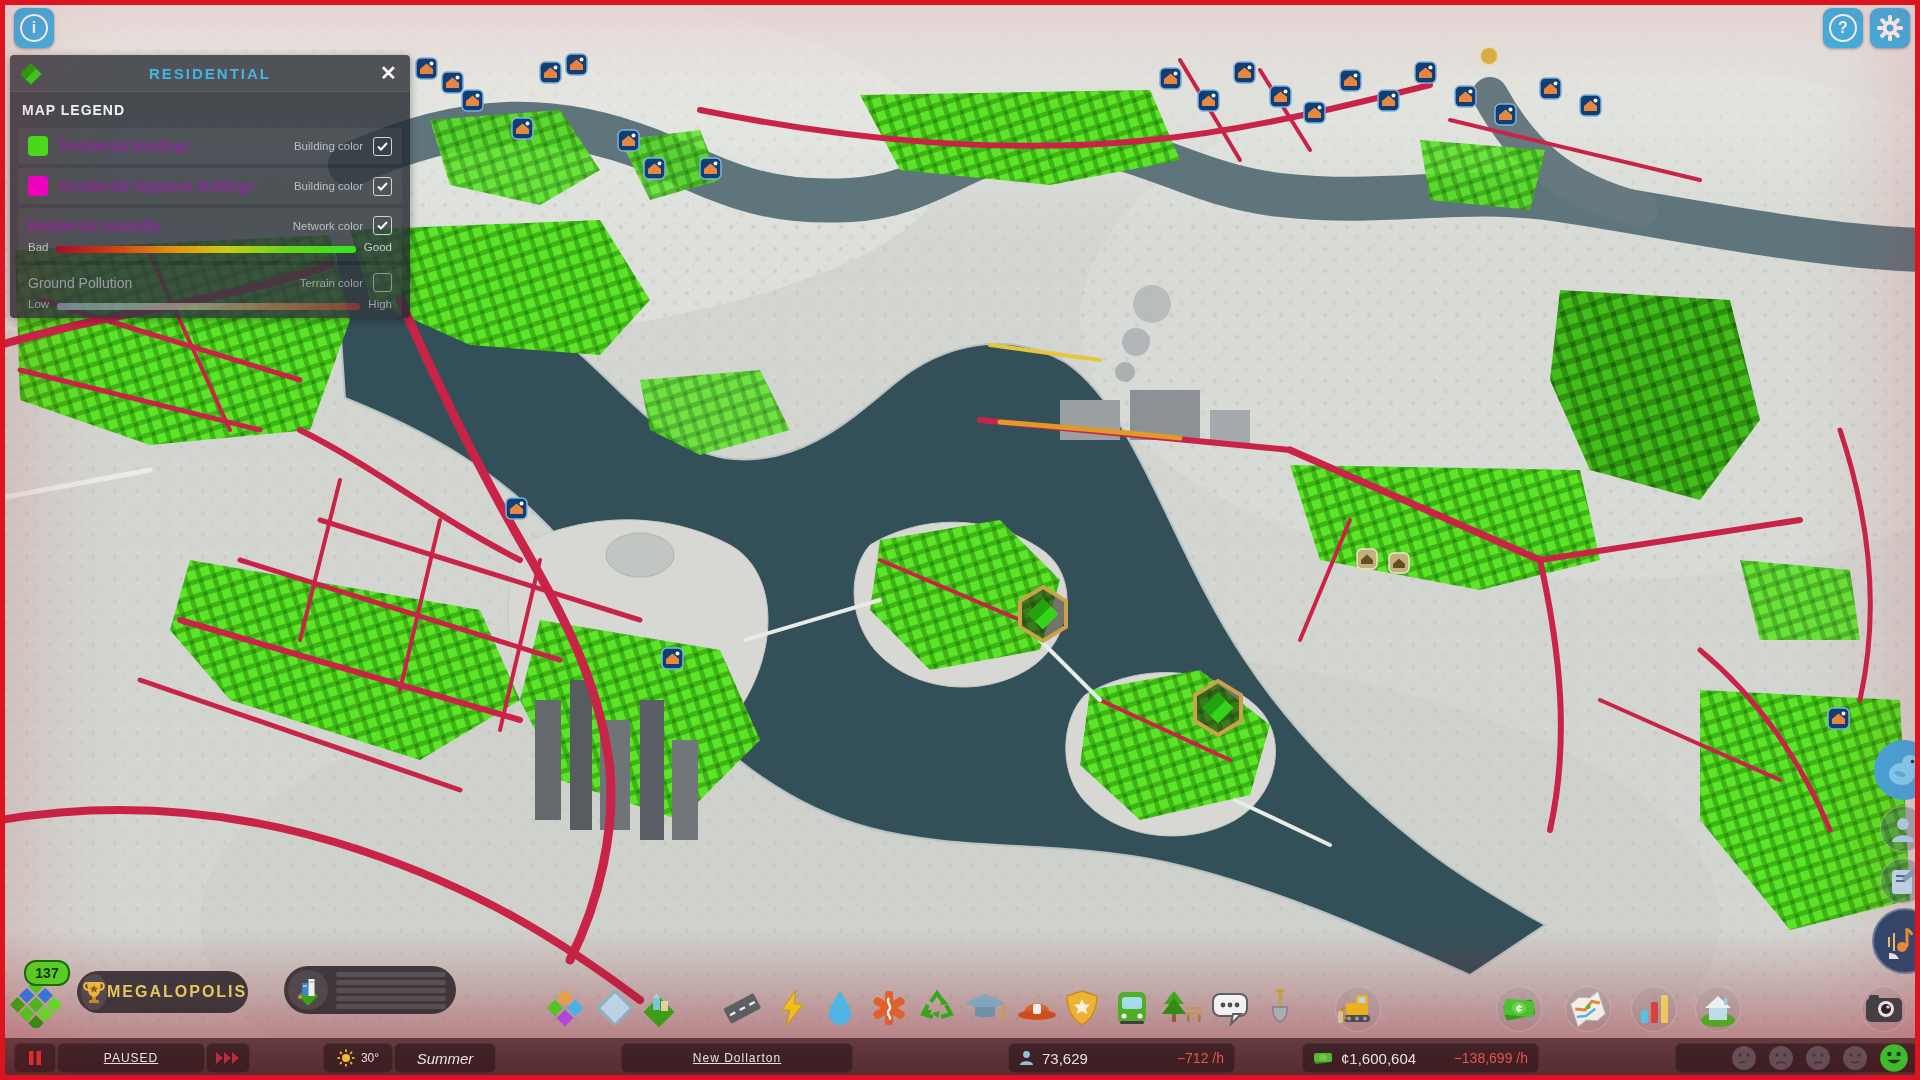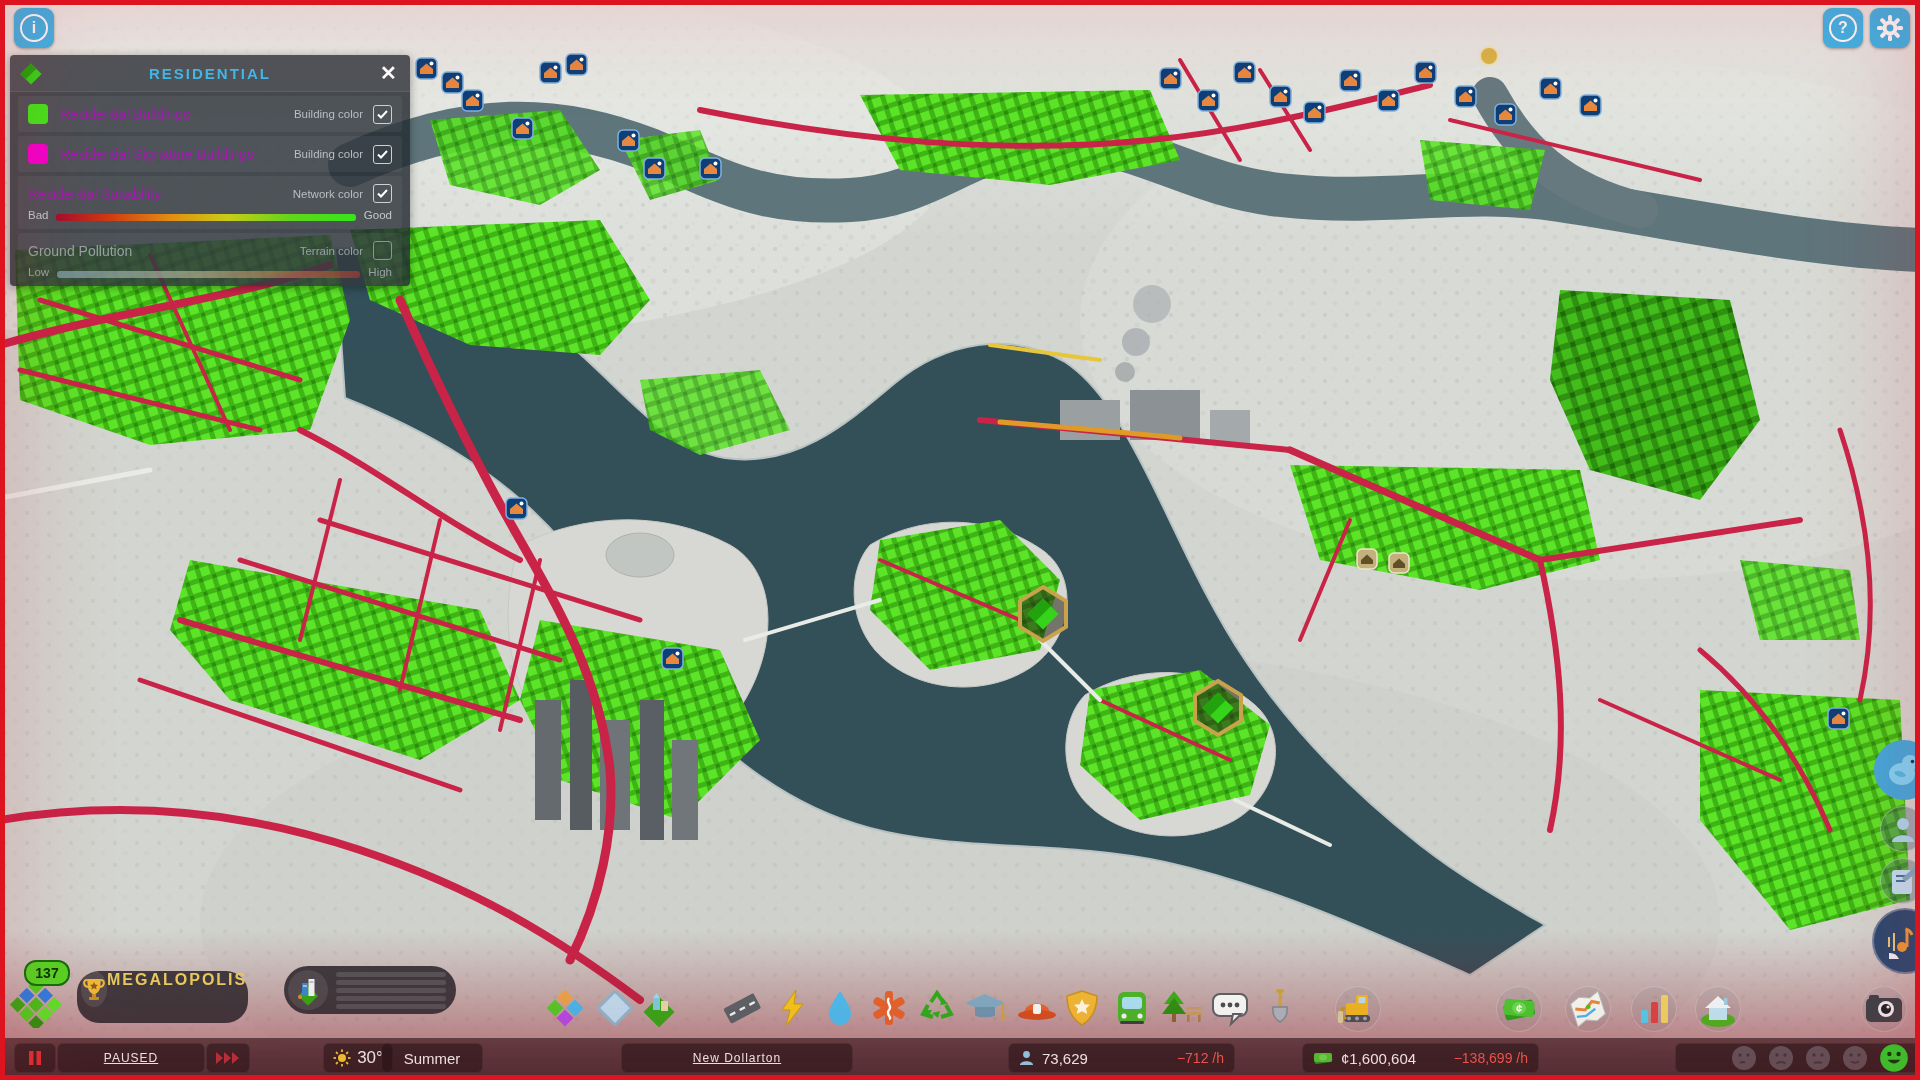--- a/index.html
+++ b/index.html
@@ -55,22 +55,22 @@
   
   .tb{position:absolute;top:986px;width:44px;height:44px;z-index:30;display:flex;align-items:center;
     justify-content:center;border-radius:50%;cursor:pointer;}
   .tb.ring{border:1.5px solid rgba(255,255,255,.22);background:rgba(90,100,110,.10);}
 
   
   #milestone{position:absolute;left:10px;top:970px;z-index:31;cursor:pointer;}
   #milestone .badge{position:absolute;left:14px;top:-10px;min-width:34px;height:22px;border-radius:12px;
     background:#57d525;border:2px solid #11700a;color:#073500;font-size:14px;font-weight:bold;
     display:flex;align-items:center;justify-content:center;padding:0 4px;}
-  #trophy-pill{position:absolute;left:77px;top:971px;width:171px;height:52px;border-radius:22px;
-    background:rgba(46,40,46,.88);display:flex;z-index:31;cursor:pointer;}
+  #trophy-pill{position:absolute;left:77px;top:971px;width:171px;height:42px;border-radius:22px;
+    background:rgba(46,40,46,.88);display:flex;align-items:center;z-index:31;cursor:pointer;}
   #trophy-pill .cup{width:36px;height:36px;border-radius:50%;background:rgba(255,255,255,.10);
     margin-left:4px;display:flex;align-items:center;justify-content:center;}
   #trophy-pill .t-label{flex:1;text-align:center;color:#e9c860;font-weight:bold;font-size:16px;letter-spacing:2px;padding-right:8px;}
   #demand{position:absolute;left:284px;top:966px;width:172px;height:48px;border-radius:25px;
     background:rgba(46,40,46,.88);display:flex;align-items:center;z-index:31;cursor:pointer;}
   #demand .d-ico{width:40px;height:40px;border-radius:50%;background:rgba(255,255,255,.09);
     margin-left:4px;display:flex;align-items:center;justify-content:center;flex:0 0 auto;}
   #demand .bars{flex:1;padding:5px 10px 5px 8px;display:flex;flex-direction:column;gap:3px;}
   #demand .track{height:5px;border-radius:3px;background:rgba(255,255,255,.13);}
   #demand .fill{height:5px;border-radius:3px;}
@@ -293,20 +293,21 @@
   <div class="hdr">
     <svg class="hdr-ico" width="22" height="22" viewBox="0 0 22 22">
       <g transform="rotate(45 11 11)">
             <rect x="3.5" y="3.5" width="15" height="15" fill="#35d41a"></rect>
       <rect x="3.5" y="3.5" width="7.5" height="15" fill="#22a30d"></rect>
           </g>
     </svg>
     <span class="title">RESIDENTIAL</span>
     <button class="close">✕</button>
   </div>
+  <div class="section-title">MAP LEGEND</div>
 
   <div class="legend-row">
     <div class="line">
       <span class="swatch" style="background:#45e41c"></span>
       <span class="lbl">Residential Buildings</span>
       <span class="mode">Building color</span>
       <span class="checkbox">
         <svg width="11" height="9" viewBox="0 0 11 9">
               <polyline points="1,4.5 4,7.5 10,1" fill="none" stroke="#fff" stroke-width="2"></polyline>
             </svg>
@@ -662,23 +663,23 @@
             <line x1="9" y1="0.5" x2="9" y2="3"></line>
             <line x1="9" y1="15" x2="9" y2="17.5"></line>
       <line x1="0.5" y1="9" x2="3" y2="9"></line>
             <line x1="15" y1="9" x2="17.5" y2="9"></line>
       <line x1="3" y1="3" x2="4.8" y2="4.8"></line>
             <line x1="13.2" y1="13.2" x2="15" y2="15"></line>
       <line x1="15" y1="3" x2="13.2" y2="4.8"></line>
             <line x1="4.8" y1="13.2" x2="3" y2="15"></line>
           </g>
     </svg>
-    <span style="font-size:17px">30°</span>
-  </div>
-  <div class="pill" style="left:376px;width:100px;">
+    <span style="font-size:12px">30°</span>
+  </div>
+  <div class="pill" style="left:389px;width:100px;font-style:italic;">
     <span class="grow">Summer</span>
   </div>
 
   <div class="pill" style="left:573px;width:230px;margin-left:43px;">
     <span class="grow ptxt">New Dollarton</span>
   </div>
 
   <div class="pill" style="left:1003px;width:205px;padding:0 10px;gap:8px;">
     <svg width="15" height="16" viewBox="0 0 15 16">
       <circle cx="7.5" cy="4.5" r="3.4" fill="#8ecfe8"></circle>

